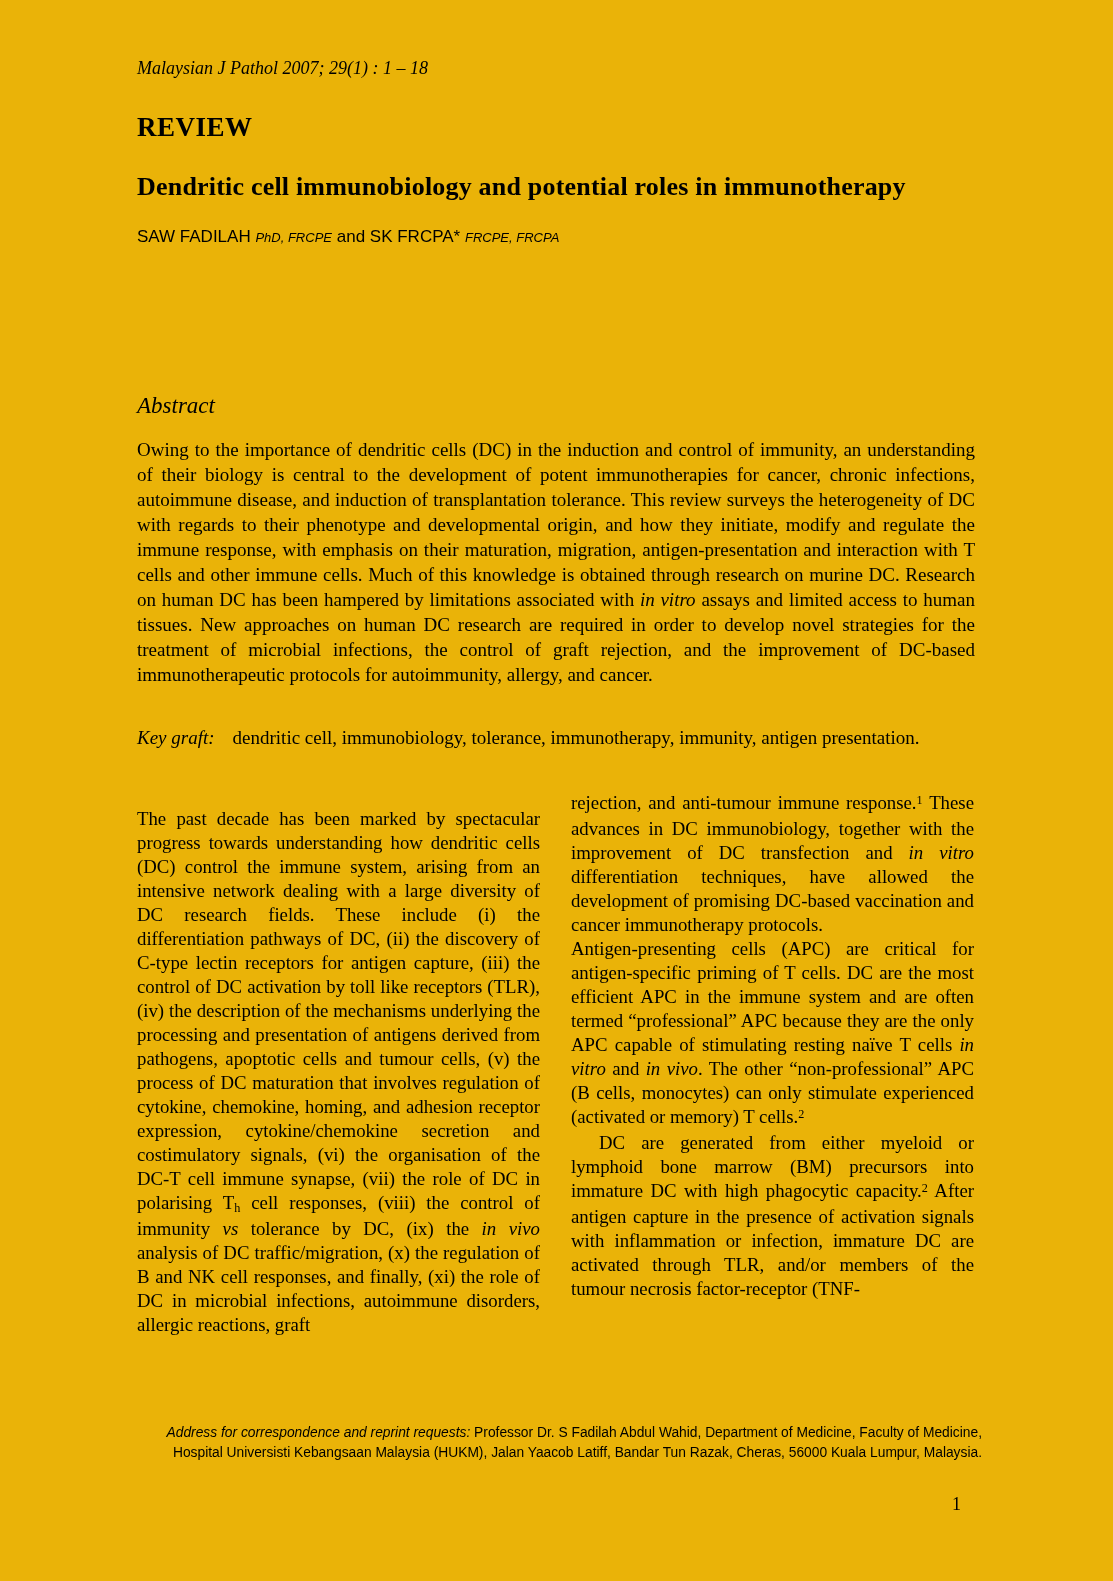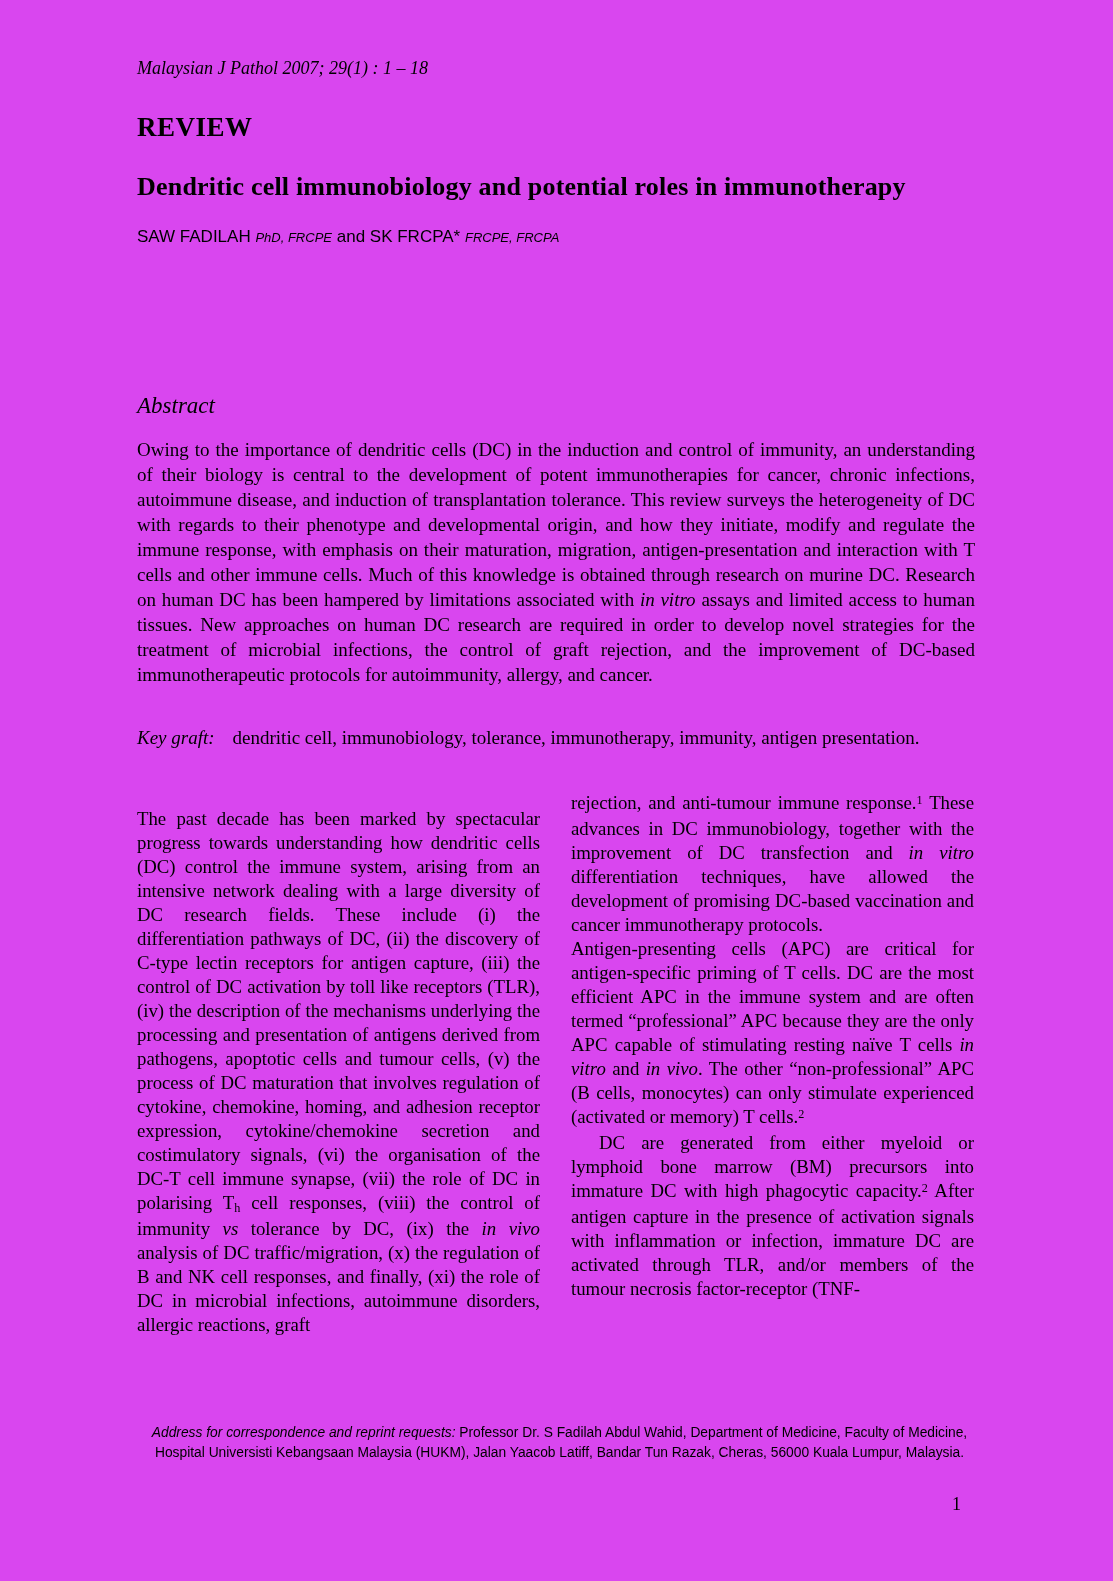--- a/index.html
+++ b/index.html
@@ -1,19 +1,19 @@
 <!DOCTYPE html>
 <html><head>
 <meta charset="utf-8">
 <style>
   html, body { margin:0; padding:0; background:#ffffff; }
   .page {
     position:relative;
     width:1113px; height:1581px;
-    background:#d946ef;
+    background:#eab308;
     color:#000;
     font-family:"Liberation Serif", serif;
     overflow:hidden;
   }
   .journal-header {
     position:absolute; left:137px; top:58px;
     font-style:italic; font-size:18px; white-space:nowrap;
   }
   .review-label {
     position:absolute; left:137px; top:112px;
@@ -60,21 +60,21 @@
   }
   .col p { margin:0; }
   .col .after-heading { margin-top:16px; }
   .col .mid-heading { margin:24px 0 20px 0; }
   .indent-first { text-indent:28px; }
   .sup { font-size:65%; position:relative; top:-0.45em; }
   .sub { font-size:65%; position:relative; top:0.28em; }
   .footnote {
     position:absolute; left:137px; top:1423px; width:845px;
     font-family:"Liberation Sans", sans-serif; font-size:13.8px; line-height:19.5px;
-    text-align:center;
+    text-align:right;
   }
   .page-number {
     position:absolute; left:952px; top:1494px;
     font-size:18px;
   }
 </style>
 </head>
 <body>
 
 <div class="page">

